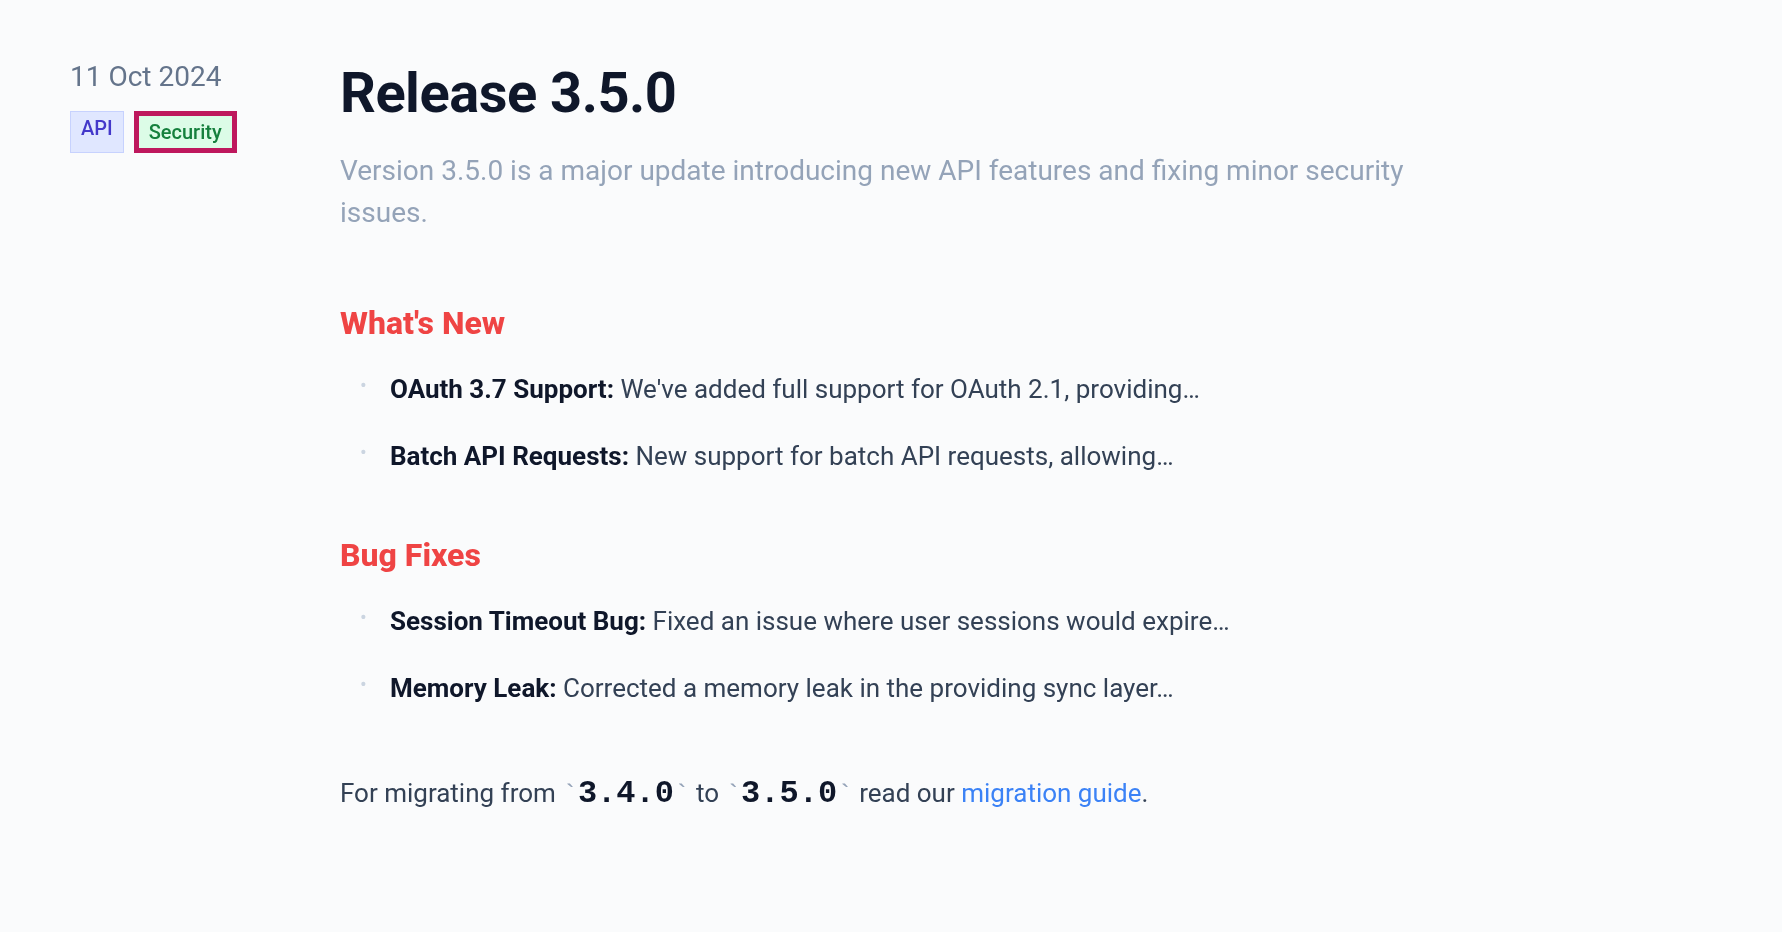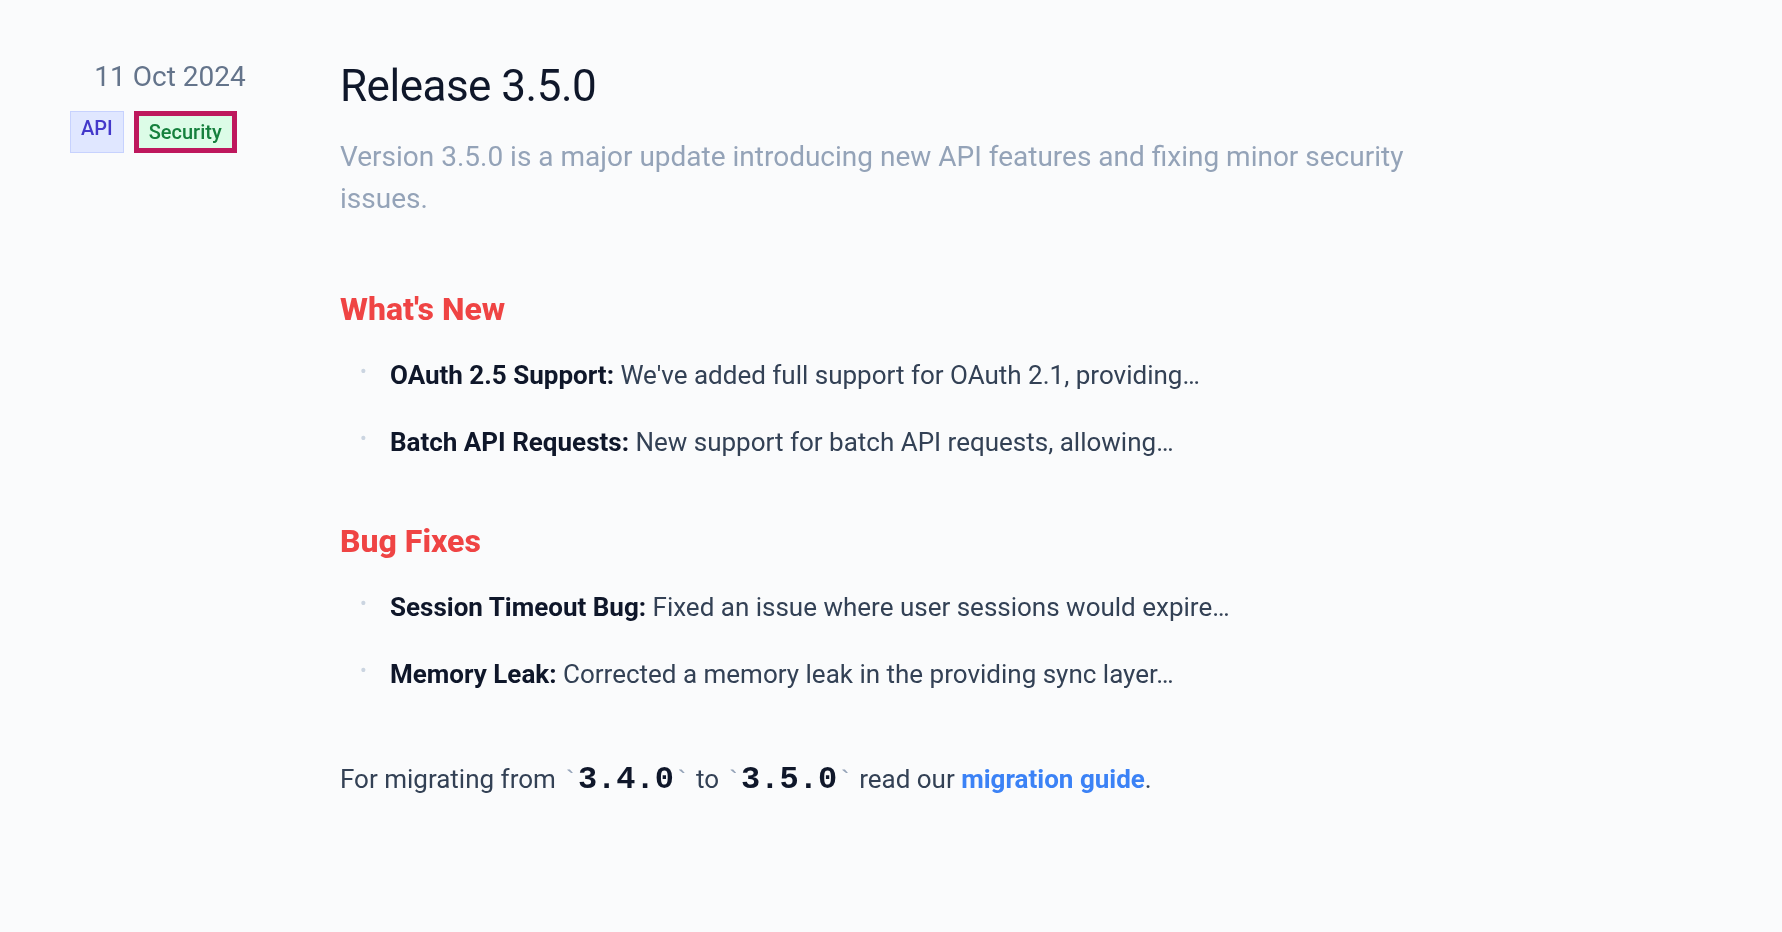--- a/index.html
+++ b/index.html
@@ -14,21 +14,20 @@
       color: #1e293b;
     }
     .container {
       display: flex;
       gap: 70px;
       max-width: 1400px;
     }
     .sidebar {
       flex-shrink: 0;
       width: 200px;
-      text-align: center;
     }
     .date {
       font-size: 28px;
       color: #64748b;
       font-weight: 400;
       margin-bottom: 18px;
     }
     .tags {
       display: flex;
       gap: 10px;
@@ -47,22 +46,22 @@
     }
     .tag-security {
       background: #dcfce7;
       color: #15803d;
       border: 5px solid #be185d;
     }
     .main {
       flex: 1;
     }
     h1 {
-      font-size: 44px;
-      font-weight: 400;
+      font-size: 56px;
+      font-weight: 700;
       color: #0f172a;
       margin-bottom: 24px;
       letter-spacing: -0.5px;
     }
     .description {
       font-size: 28px;
       color: #94a3b8;
       line-height: 1.5;
       margin-bottom: 70px;
     }
@@ -107,21 +106,21 @@
       font-weight: 600;
       color: #0f172a;
     }
     .backtick {
       color: #94a3b8;
       font-family: "SFMono-Regular", Consolas, "Liberation Mono", Menlo, monospace;
     }
     a.link {
       color: #3b82f6;
       text-decoration: none;
-      font-weight: 700;
+      font-weight: 400;
     }
   </style>
 </head>
 <body>
 
 <div class="container">
   <aside class="sidebar">
     <div class="date">11 Oct 2024</div>
     <div class="tags">
       <span class="tag tag-api">API</span>
@@ -130,21 +129,21 @@
   </aside>
 
   <main class="main">
     <h1>Release 3.5.0</h1>
     <p class="description">Version 3.5.0 is a major update introducing new API features and fixing minor security issues.</p>
 
     <section>
       <h2>What's New</h2>
       <ul>
         <li>
-          <span class="item-title">OAuth 2.5 Support:</span><span> We've added full support for OAuth 2.1, providing…</span>
+          <span class="item-title">OAuth 3.7 Support:</span><span> We've added full support for OAuth 2.1, providing…</span>
         </li>
         <li>
           <span class="item-title">Batch API Requests:</span><span> New support for batch API requests, allowing…</span>
         </li>
       </ul>
     </section>
 
     <section>
       <h2>Bug Fixes</h2>
       <ul>

